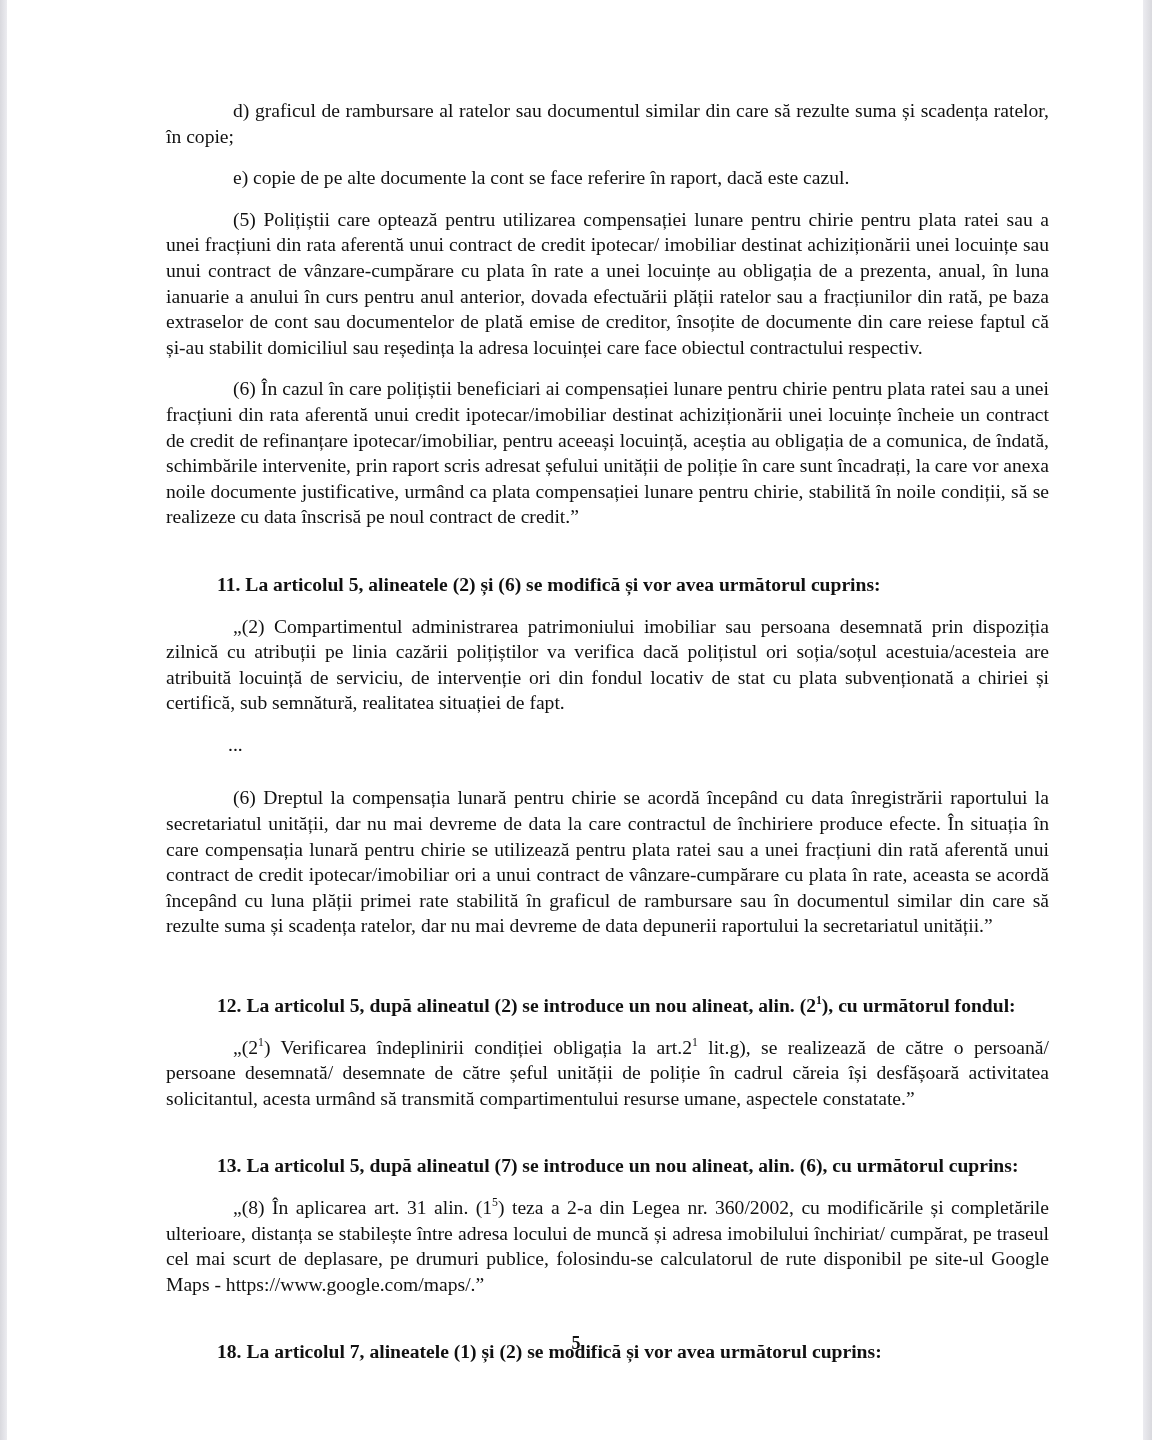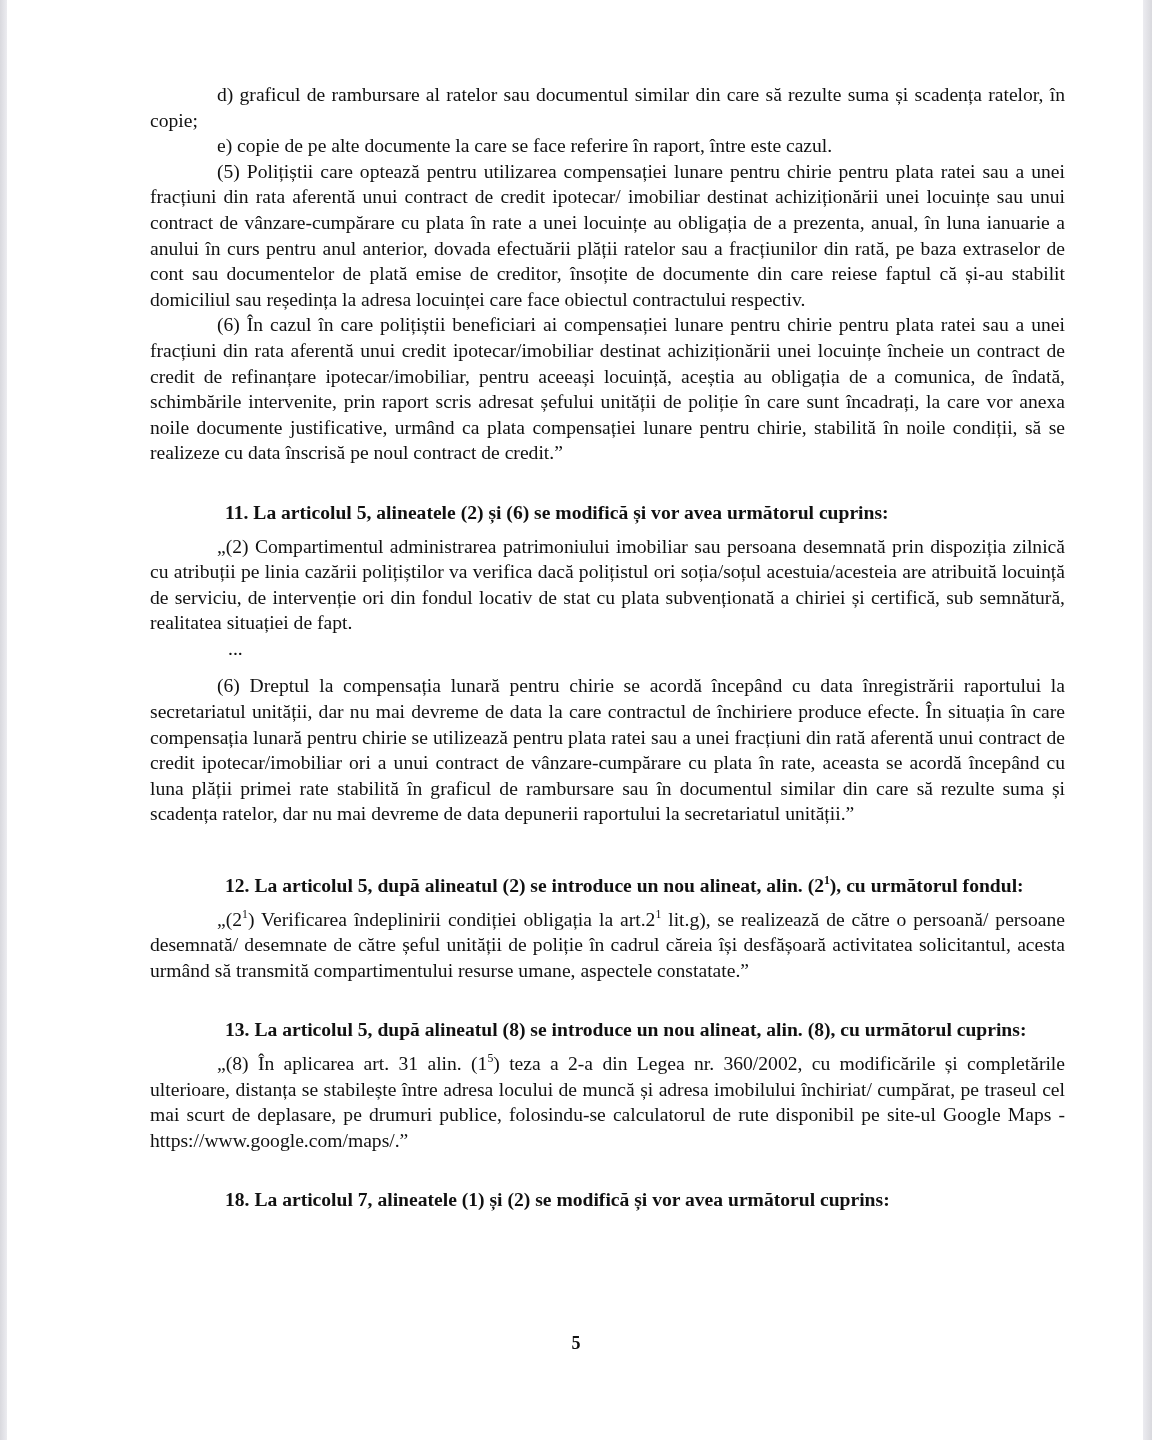--- a/index.html
+++ b/index.html
@@ -14,41 +14,41 @@
     background: linear-gradient(to right, #d9d9de, #ececf0);
   }
   .edge-right {
     position: absolute; right: 0; top: 0; width: 9px; height: 1440px;
     background: linear-gradient(to left, #d9d9de, #ececf0);
   }
   .page {
     position: absolute; left: 150px; top: 82px; width: 915px;
     font-size: 19.6px; line-height: 25.6px;
   }
-  .p { margin: 0; text-align: justify; text-indent: 67px; }
-  .heading { margin: 8px; font-weight: bold; text-indent: 67px; text-align: justify; }
+  .p { margin: 16px; text-align: justify; text-indent: 67px; }
+  .heading { margin: 0; font-weight: bold; text-indent: 67px; text-align: justify; }
   .gap-lg { height: 26px; }
   .gap-md { height: 26px; }
   .ellipsis { margin: 0; padding-left: 78px; line-height: 25.6px; }
   sup { font-size: 0.6em; line-height: 0; vertical-align: 0.65em; }
   .page-number {
     position: absolute; left: 0; width: 1152px; top: 1333px; text-align: center;
     font-weight: bold; font-size: 18px;
     font-family: "Liberation Serif", "DejaVu Serif", serif;
   }
 </style>
 </head>
 <body>
 
 <div class="edge-left"></div>
 <div class="edge-right"></div>
 
 <div class="page">
   <p class="p">d) graficul de rambursare al ratelor sau documentul similar din care să rezulte suma și scadența ratelor, în copie;</p>
-  <p class="p">e) copie de pe alte documente la care se face referire în raport, între este cazul.</p>
+  <p class="p">e) copie de pe alte documente la cont se face referire în raport, dacă este cazul.</p>
   <p class="p">(5) Polițiștii care optează pentru utilizarea compensației lunare pentru chirie pentru plata ratei sau a unei fracțiuni din rata aferentă unui contract de credit ipotecar/ imobiliar destinat achiziționării unei locuințe sau unui contract de vânzare-cumpărare cu plata în rate a unei locuințe au obligația de a prezenta, anual, în luna ianuarie a anului în curs pentru anul anterior, dovada efectuării plății ratelor sau a fracțiunilor din rată, pe baza extraselor de cont sau documentelor de plată emise de creditor, însoțite de documente din care reiese faptul că și-au stabilit domiciliul sau reședința la adresa locuinței care face obiectul contractului respectiv.</p>
   <p class="p">(6) În cazul în care polițiștii beneficiari ai compensației lunare pentru chirie pentru plata ratei sau a unei fracțiuni din rata aferentă unui credit ipotecar/imobiliar destinat achiziționării unei locuințe încheie un contract de credit de refinanțare ipotecar/imobiliar, pentru aceeași locuință, aceștia au obligația de a comunica, de îndată, schimbările intervenite, prin raport scris adresat șefului unității de poliție în care sunt încadrați, la care vor anexa noile documente justificative, urmând ca plata compensației lunare pentru chirie, stabilită în noile condiții, să se realizeze cu data înscrisă pe noul contract de credit.”</p>
 
   <div class="gap-lg"></div>
 
   <section>
     <p class="heading">11. La articolul 5, alineatele (2) și (6) se modifică și vor avea următorul cuprins:</p>
     <p class="p">„(2) Compartimentul administrarea patrimoniului imobiliar sau persoana desemnată prin dispoziția zilnică cu atribuții pe linia cazării polițiștilor va verifica dacă polițistul ori soția/soțul acestuia/acesteia are atribuită locuință de serviciu, de intervenție ori din fondul locativ de stat cu plata subvenționată a chiriei și certifică, sub semnătură, realitatea situației de fapt.</p>
     <p class="ellipsis">...</p>
     <div style="height:12px"></div>
@@ -58,21 +58,21 @@
   <div style="height:38px"></div>
 
   <section>
     <p class="heading"><span>12. La articolul 5, după alineatul (2) se introduce un nou alineat, alin. (2</span><sup>1</sup><span>), cu următorul fondul:</span></p>
     <p class="p"><span>„(2</span><sup>1</sup><span>) Verificarea îndeplinirii condiției obligația la art.2</span><sup>1</sup><span> lit.g), se realizează de către o persoană/ persoane desemnată/ desemnate de către șeful unității de poliție în cadrul căreia își desfășoară activitatea solicitantul, acesta urmând să transmită compartimentului resurse umane, aspectele constatate.”</span></p>
   </section>
 
   <div class="gap-md"></div>
 
   <section>
-    <p class="heading">13. La articolul 5, după alineatul (8) se introduce un nou alineat, alin. (8), cu următorul cuprins:</p>
+    <p class="heading">13. La articolul 5, după alineatul (7) se introduce un nou alineat, alin. (6), cu următorul cuprins:</p>
     <p class="p"><span>„(8) În aplicarea art. 31 alin. (1</span><sup>5</sup><span>) teza a 2-a din Legea nr. 360/2002, cu modificările și completările ulterioare, distanța se stabilește între adresa locului de muncă și adresa imobilului închiriat/ cumpărat, pe traseul cel mai scurt de deplasare, pe drumuri publice, folosindu-se calculatorul de rute disponibil pe site-ul Google Maps - https://www.google.com/maps/.”</span></p>
   </section>
 
   <div class="gap-md"></div>
 
   <section>
     <p class="heading">18. La articolul 7, alineatele (1) și (2) se modifică și vor avea următorul cuprins:</p>
   </section>
 </div>
 

